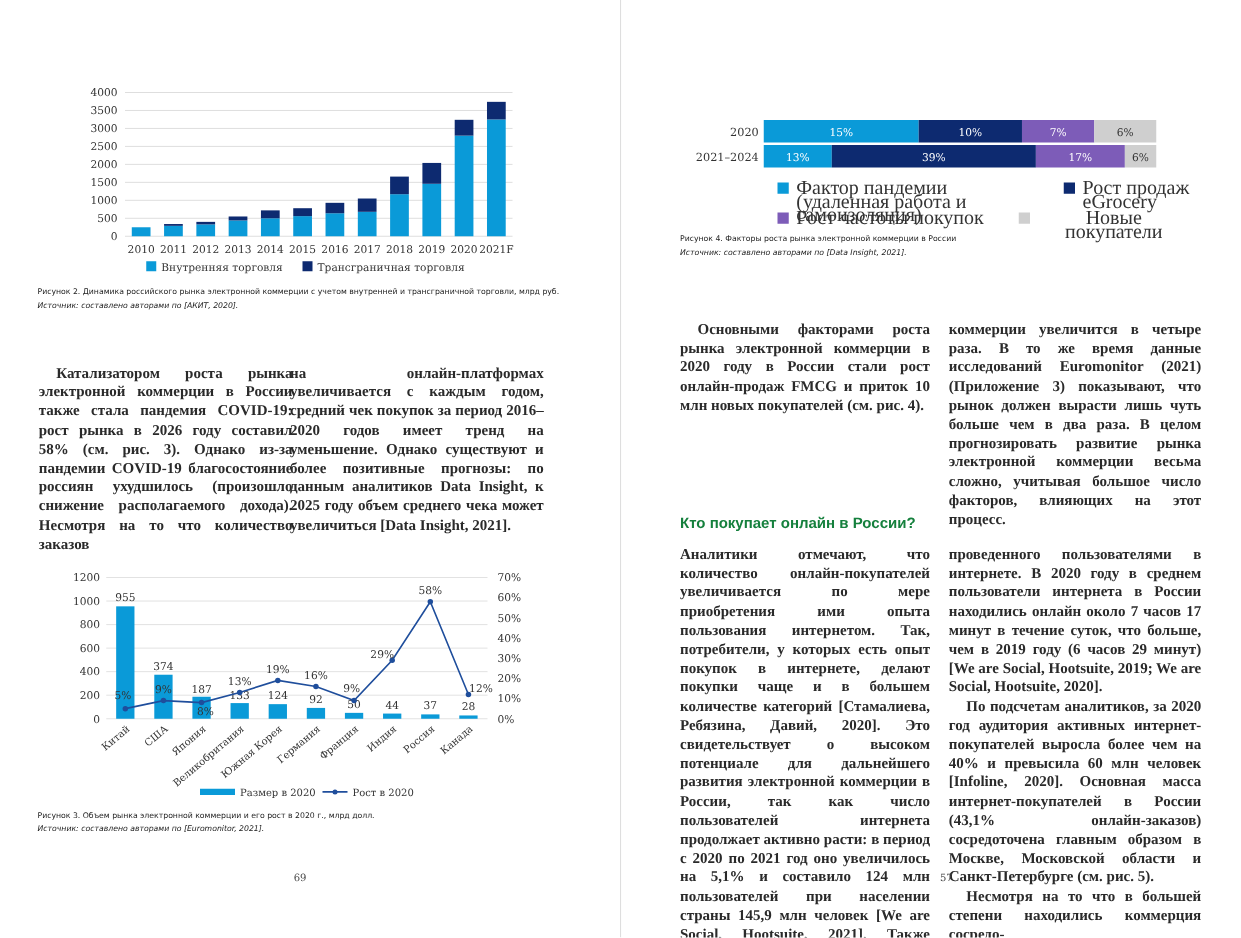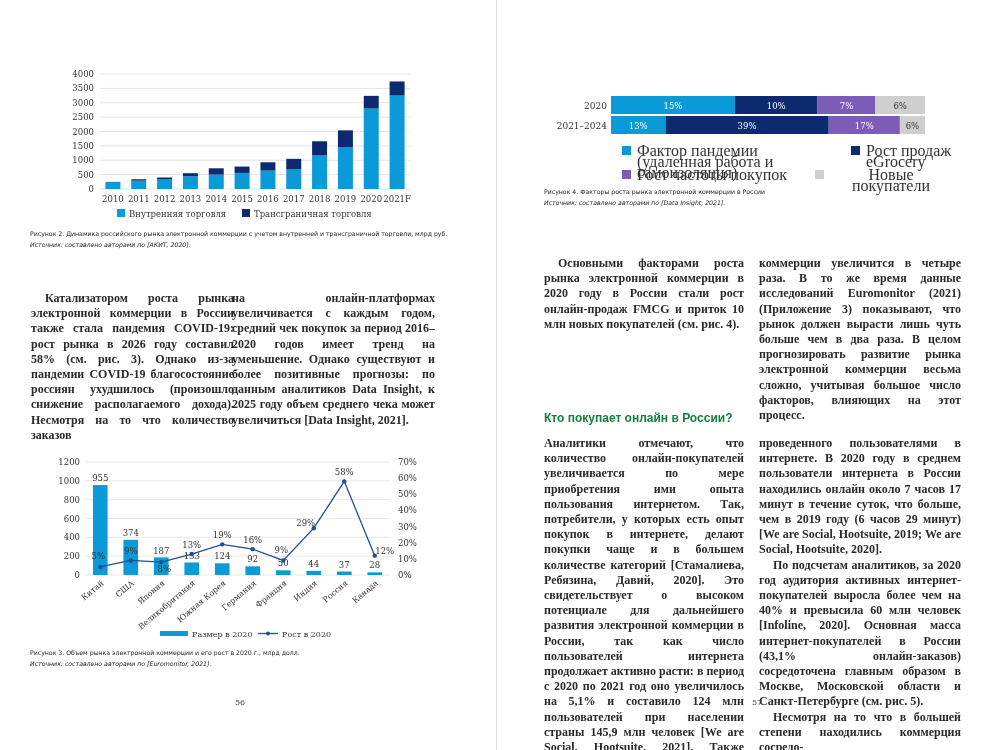--- a/index.html
+++ b/index.html
@@ -176,21 +176,21 @@
       <line x1="208" x2="228" y1="178.5" y2="178.5" stroke="#1f4e9c" stroke-width="1.3"></line>
       <circle cx="218" cy="178.5" r="2" fill="#1f4e9c"></circle>
       <text x="232" y="182" font-size="8" fill="#333">Рост в 2020</text>
     </svg>
 
   <div class="abs caption" style="left:30px;top:647px;">
     <div>Рисунок 3. Объем рынка электронной коммерции и его рост в 2020 г., млрд долл.</div>
     <div class="src">Источник: составлено авторами по [Euromonitor, 2021].</div>
   </div>
 
-  <div class="abs page-num" style="left:235px;top:698px;">56</div>
+  <div class="abs page-num" style="left:235px;top:698px;">69</div>
 </div>
 
 <div class="gutter"></div>
 
 <div class="page page-right">
 
   <svg class="abs chart-svg" style="left:53px;top:92px;" width="380" height="48" viewBox="0 0 380 48" id="chart4">
       <text x="57" y="16.5" font-size="9" text-anchor="end" fill="#333">2020</text>
       <rect x="61" y="4" width="123.94736842105263" height="18" fill="#0a9ad8"></rect>
       <text x="122.97368421052632" y="16.5" font-size="8.5" text-anchor="middle" fill="#ffffff">15%</text>

